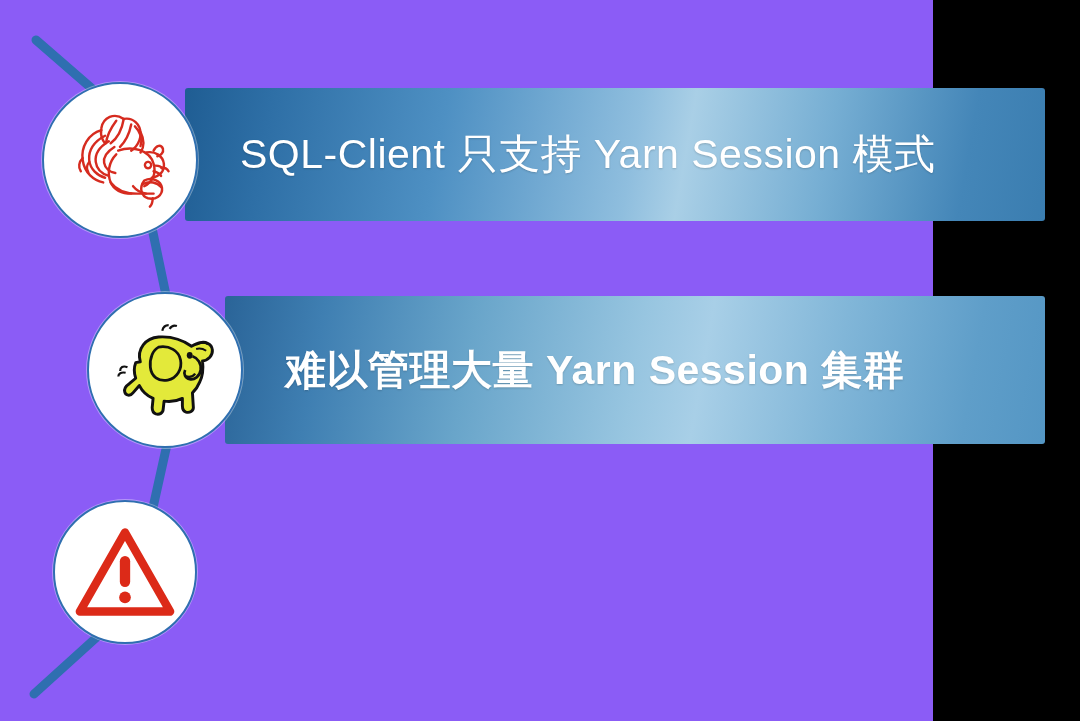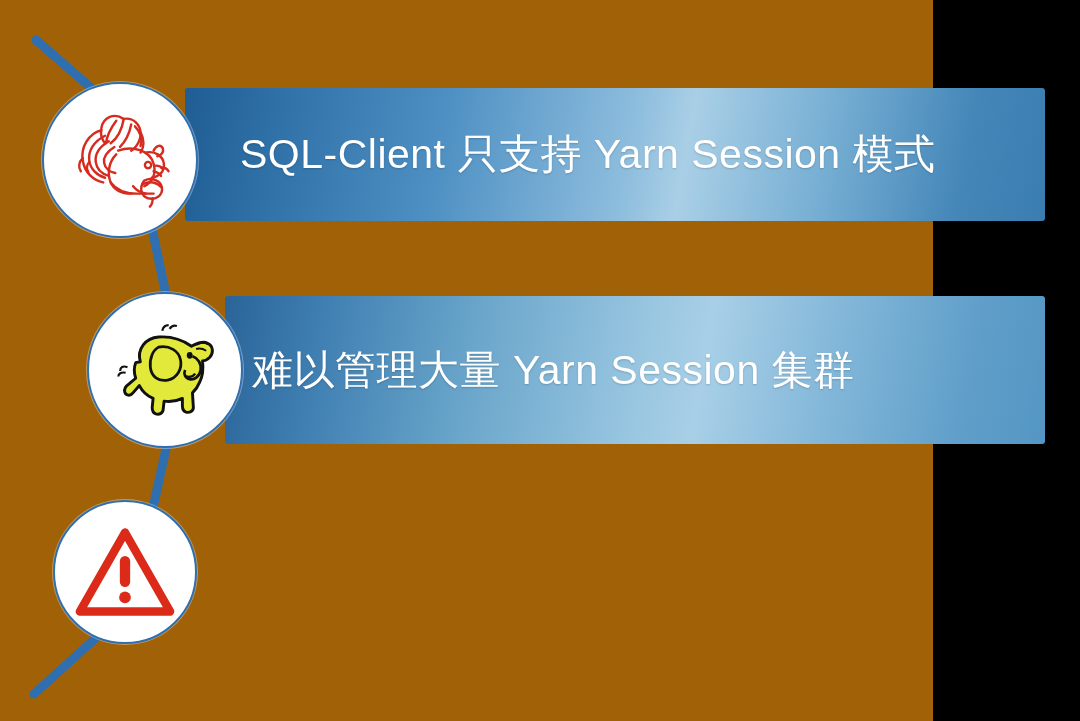--- a/index.html
+++ b/index.html
@@ -5,21 +5,21 @@
   * { margin:0; padding:0; box-sizing:border-box; }
   html, body {
     width:1080px; height:721px;
     background:#000;
     font-family:"Liberation Sans", sans-serif;
     overflow:hidden;
   }
   #stage {
     position:relative;
     width:933px; height:721px;
-    background:#a16207;
+    background:#8b5cf6;
   }
 
   
   #connectors {
     position:absolute; left:0; top:0;
     width:1080px; height:721px;
     pointer-events:none;
     z-index:1;
   }
 
@@ -58,21 +58,21 @@
     background:linear-gradient(100deg,
       #2a6498 0%,
       #3f7fb2 12%,
       #69a5ca 30%,
       #97c5e0 50%,
       #a8cfe7 58%,
       #81b6d8 74%,
       #5f9ec9 90%,
       #5496c4 100%);
   }
-  #banner-2 .banner-label { font-size:41px; margin-left:27px; }
+  #banner-2 .banner-label { font-size:41px; margin-left:60px;font-weight:bold; }
 
   #banner-3 {
     left:190px; top:502px; width:855px; height:143px;
     background:linear-gradient(100deg,
       #2b6596 0%,
       #3f7eb0 12%,
       #6aa3c8 30%,
       #96c3df 50%,
       #a7cde6 58%,
       #83b7d8 74%,

